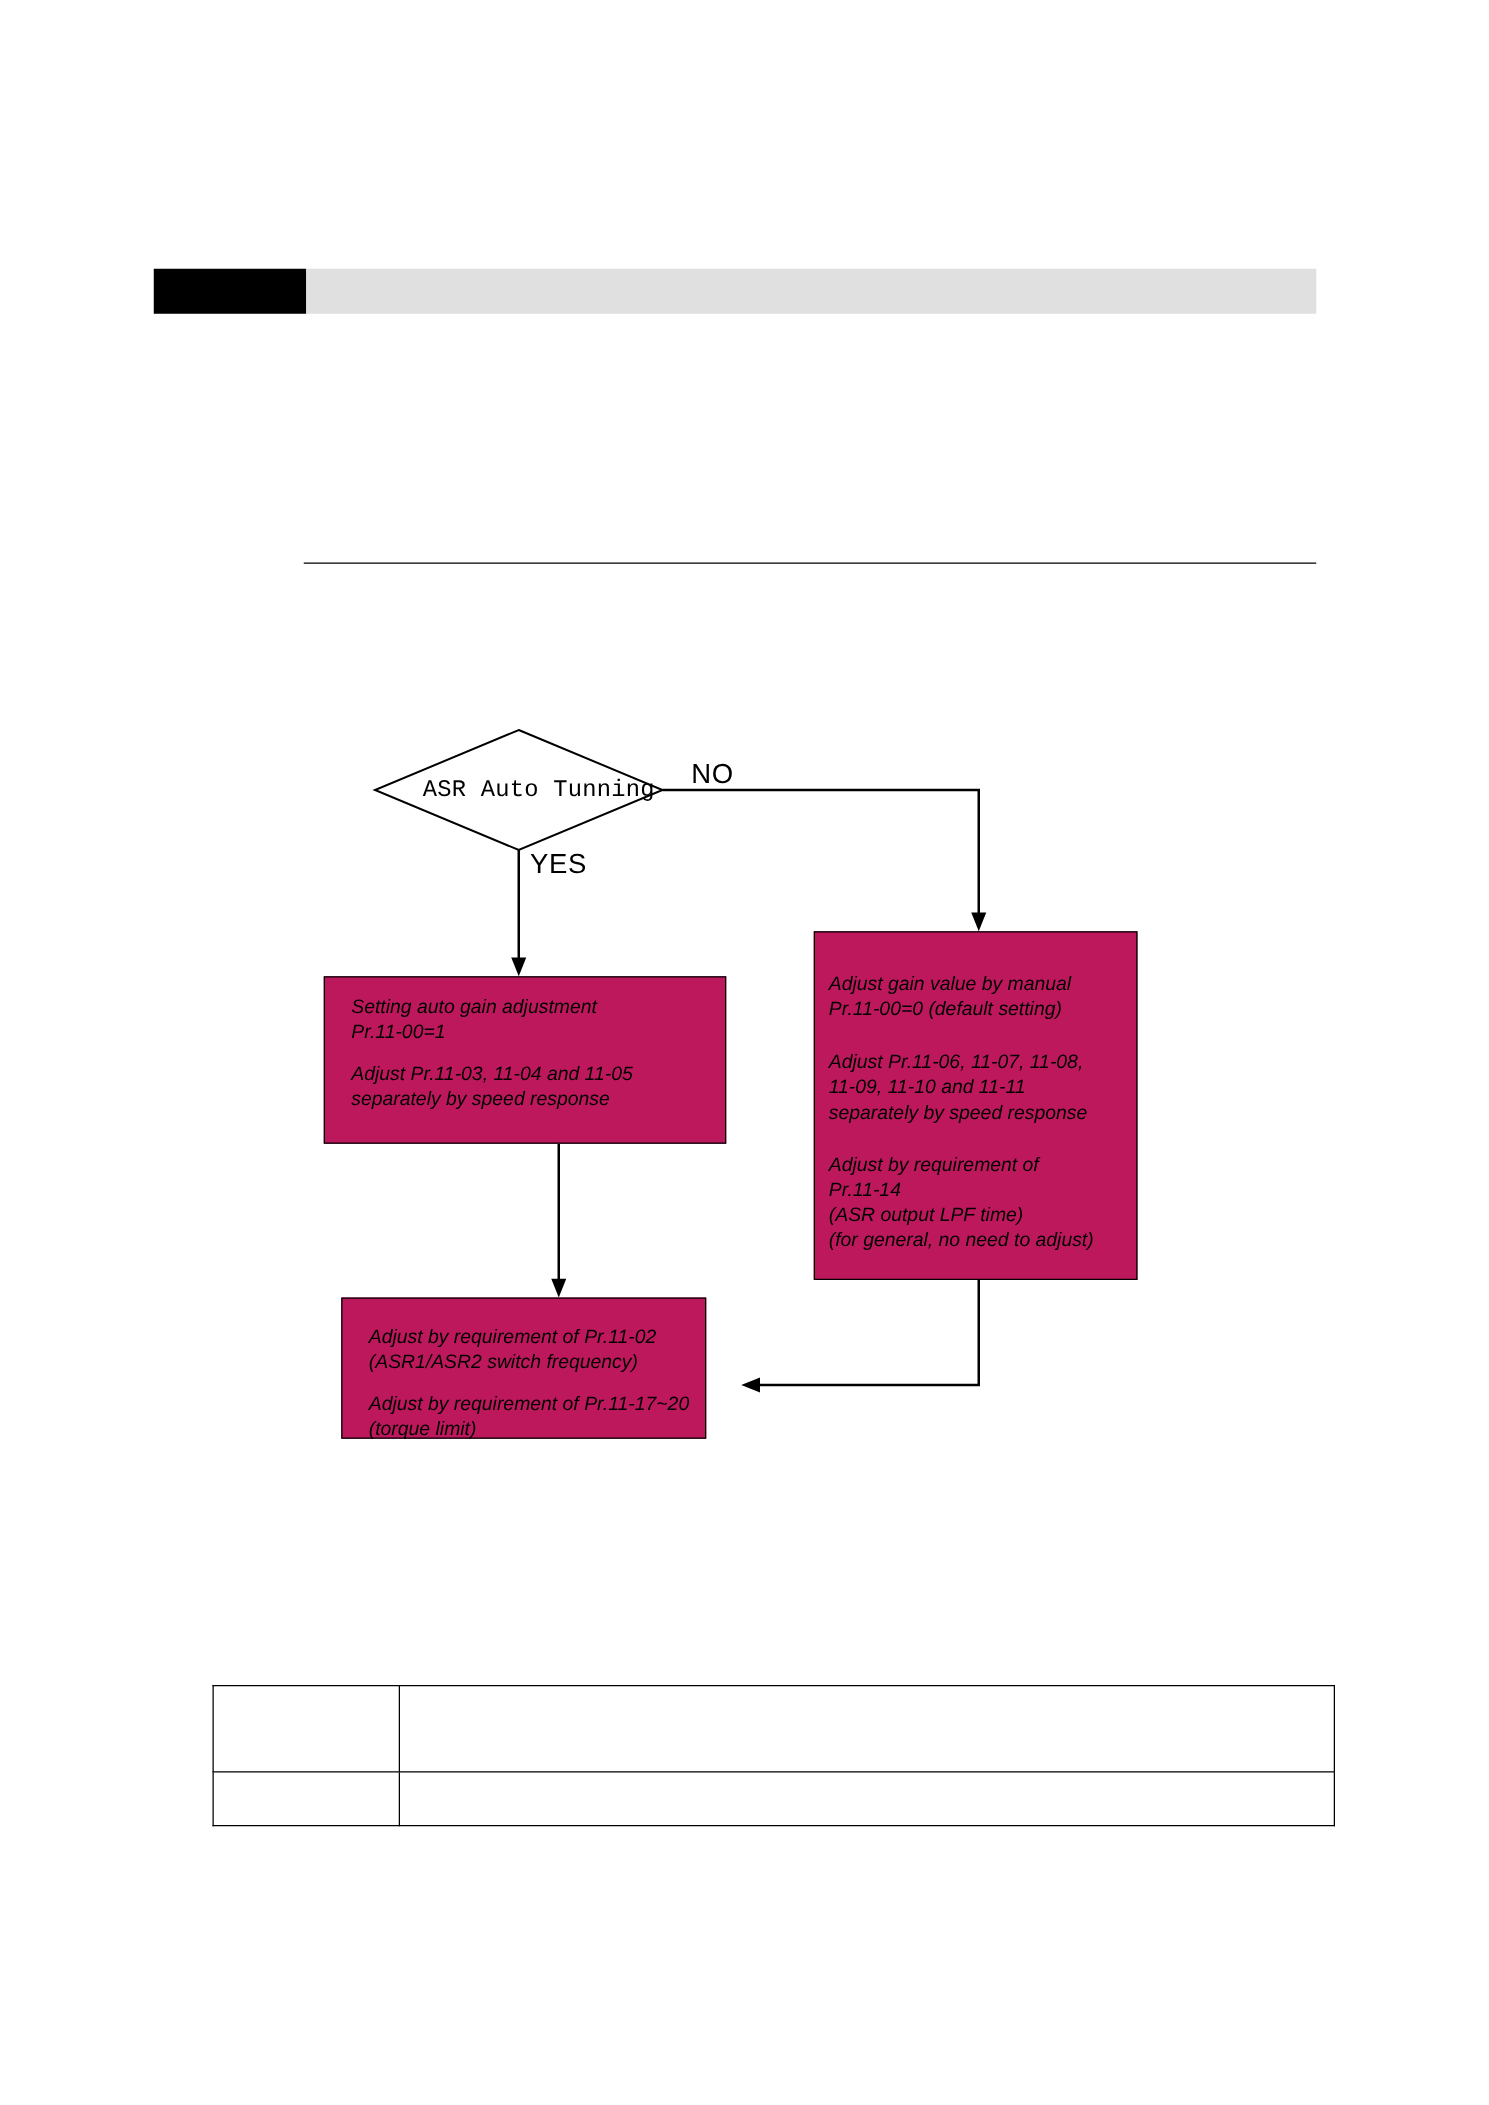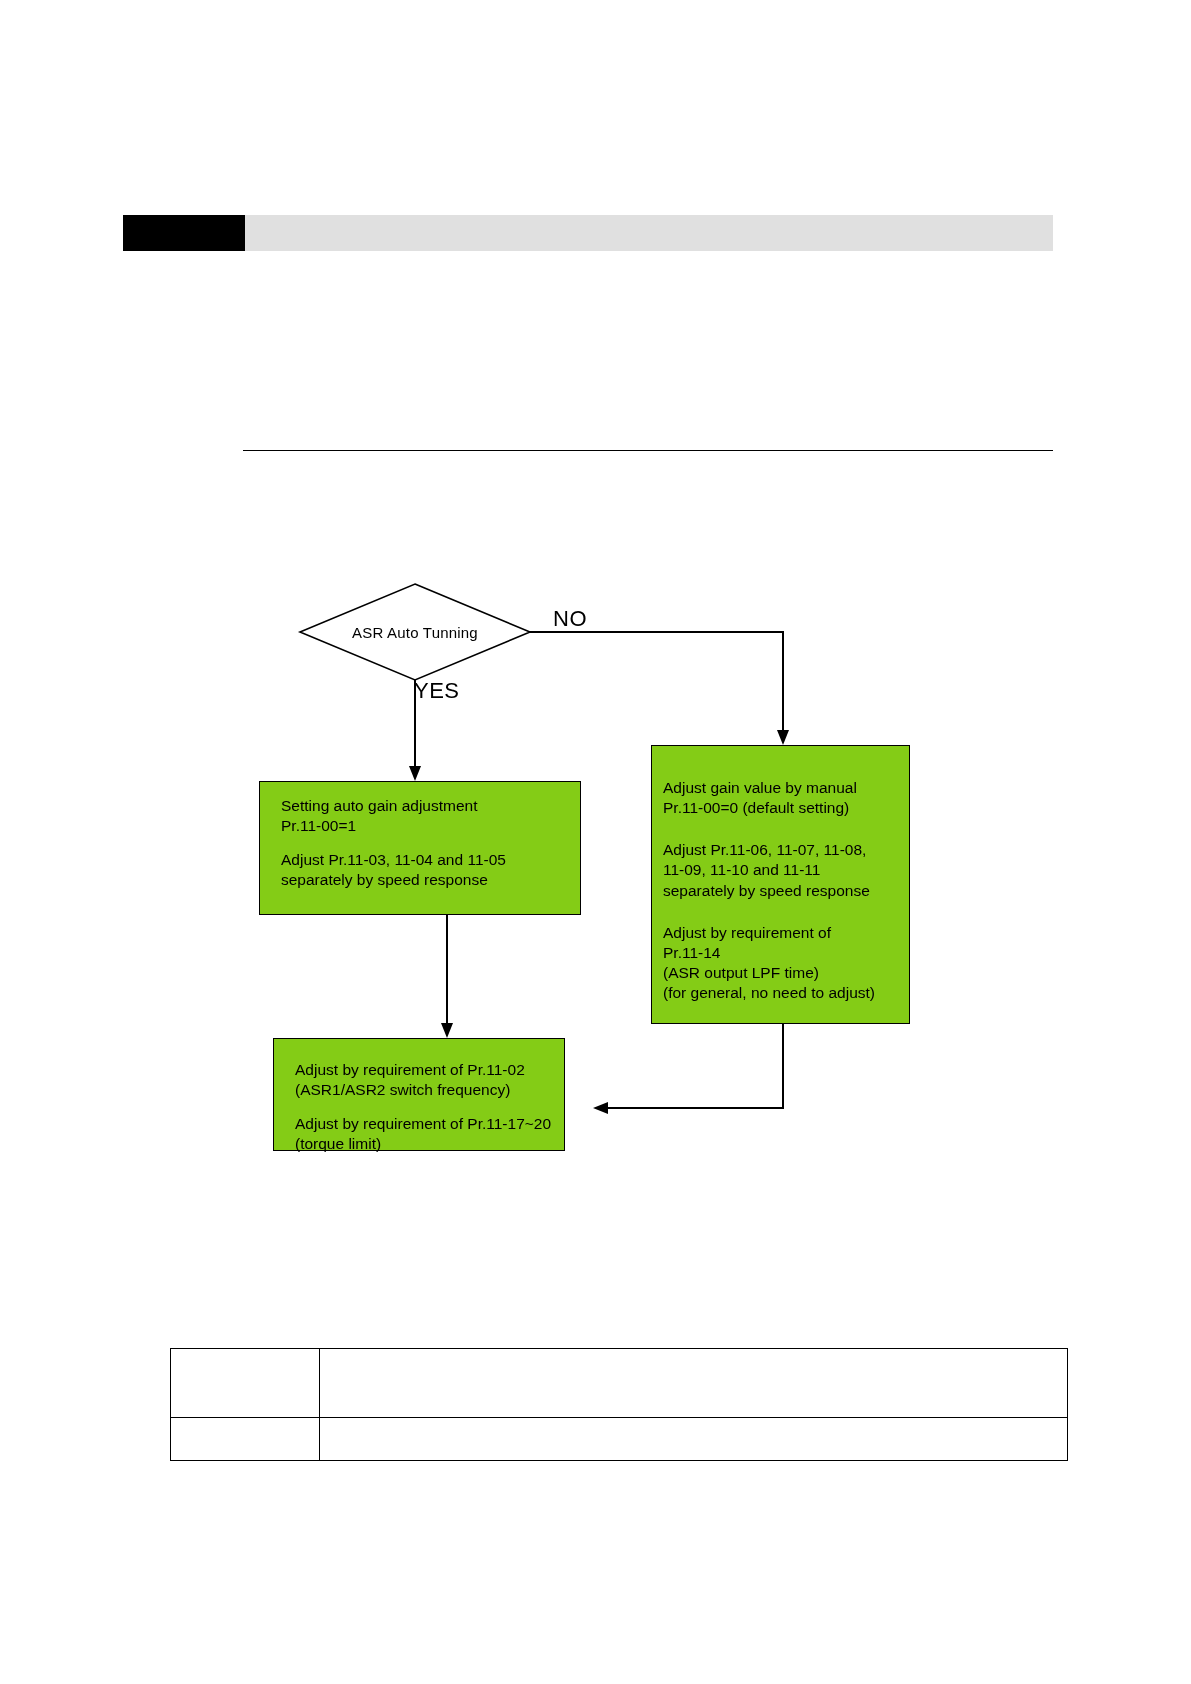--- a/index.html
+++ b/index.html
@@ -56,25 +56,26 @@
     pointer-events: none;
   }
   .flowchart svg {
     display: block;
   }
 
   
   .flow-box {
     position: absolute;
     border: 1.5px solid #000000;
-    background: #84cc16;
+    background: #be185d;
     box-sizing: border-box;
     font-size: 15.5px;
     line-height: 1.30;
     color: #000000;
+    font-style: italic;
   }
   .flow-box p {
     margin: 0 0 14px 0;
     white-space: pre-line;
   }
   .flow-box p:last-child {
     margin-bottom: 0;
   }
 
   #box-auto {
@@ -105,43 +106,44 @@
   
   #decision-node {
     position: absolute;
     left: 300px;
     top: 583px;
     width: 230px;
     height: 98px;
   }
   #decision-node .decision-label {
     position: absolute;
-    left: 0;
+    left: 16px;
     top: 0;
     width: 230px;
     height: 98px;
     display: flex;
     align-items: center;
     justify-content: center;
-    font-size: 15px;
+    font-size: 19px;
     letter-spacing: 0.2px;
+    font-family: Liberation Mono, monospace;
   }
 
   
   .branch-label {
     position: absolute;
     font-size: 22px;
     letter-spacing: 0.5px;
   }
   #label-no {
     left: 553px;
     top: 606px;
   }
   #label-yes {
-    left: 414px;
+    left: 424px;
     top: 678px;
   }
 
   
   .bottom-table {
     position: absolute;
     left: 170px;
     top: 1348px;
     width: 898px;
     border-collapse: collapse;

